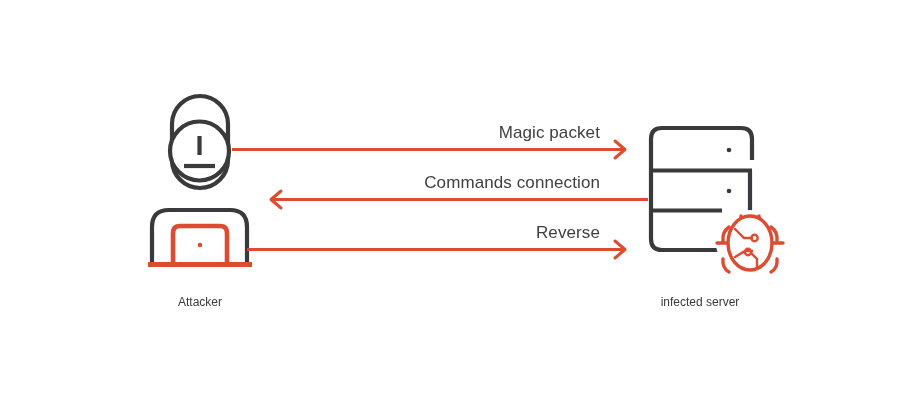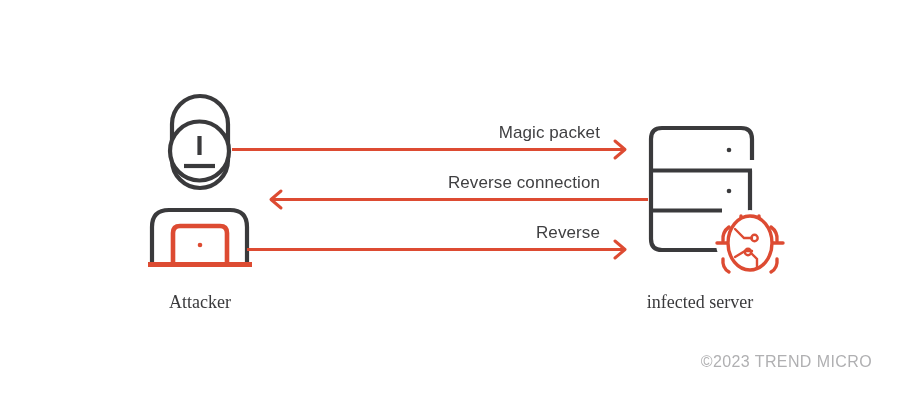--- a/index.html
+++ b/index.html
@@ -35,24 +35,24 @@
     color: #3f3f41;
     font-size: 17px;
     letter-spacing: 0.1px;
     white-space: nowrap;
     font-family: "Liberation Sans", sans-serif;
   }
   .node-caption {
     position: absolute;
     text-align: center;
     color: #3a3a3c;
-    font-size: 18px;
+    font-size: 12px;
     line-height: 25px;
     white-space: nowrap;
-    font-family: Liberation Serif, serif;
+    font-family: Liberation Sans, sans-serif;
   }
   .copyright {
     position: absolute;
     right: 28px;
     top: 353px;
     color: #b0b0b2;
     font-size: 16px;
     letter-spacing: 0.4px;
     white-space: nowrap;
     font-family: "Liberation Sans", sans-serif;
@@ -142,27 +142,26 @@
 
       <g>
         <line x1="247" y1="249.5" x2="624" y2="249.5"></line>
         <polyline points="615,241 625,249.5 615,258" stroke-linecap="round" stroke-linejoin="round"></polyline>
       </g>
     </g>
   </svg>
 
   <div class="flow-label label-magic">Magic packet</div>
 
-  <div class="flow-label label-reverse">Reverse connection</div>
+  <div class="flow-label label-reverse">Commands connection</div>
 
   <div class="flow-label label-cmd">Reverse</div>
 
   <div class="node-caption caption-attacker">
     <div>Attacker</div>
   </div>
 
   <div class="node-caption caption-server">
     <div>infected server</div>
   </div>
 
-  <div class="copyright">©2023 TREND MICRO</div>
 
 </div>
 
 </body></html>

